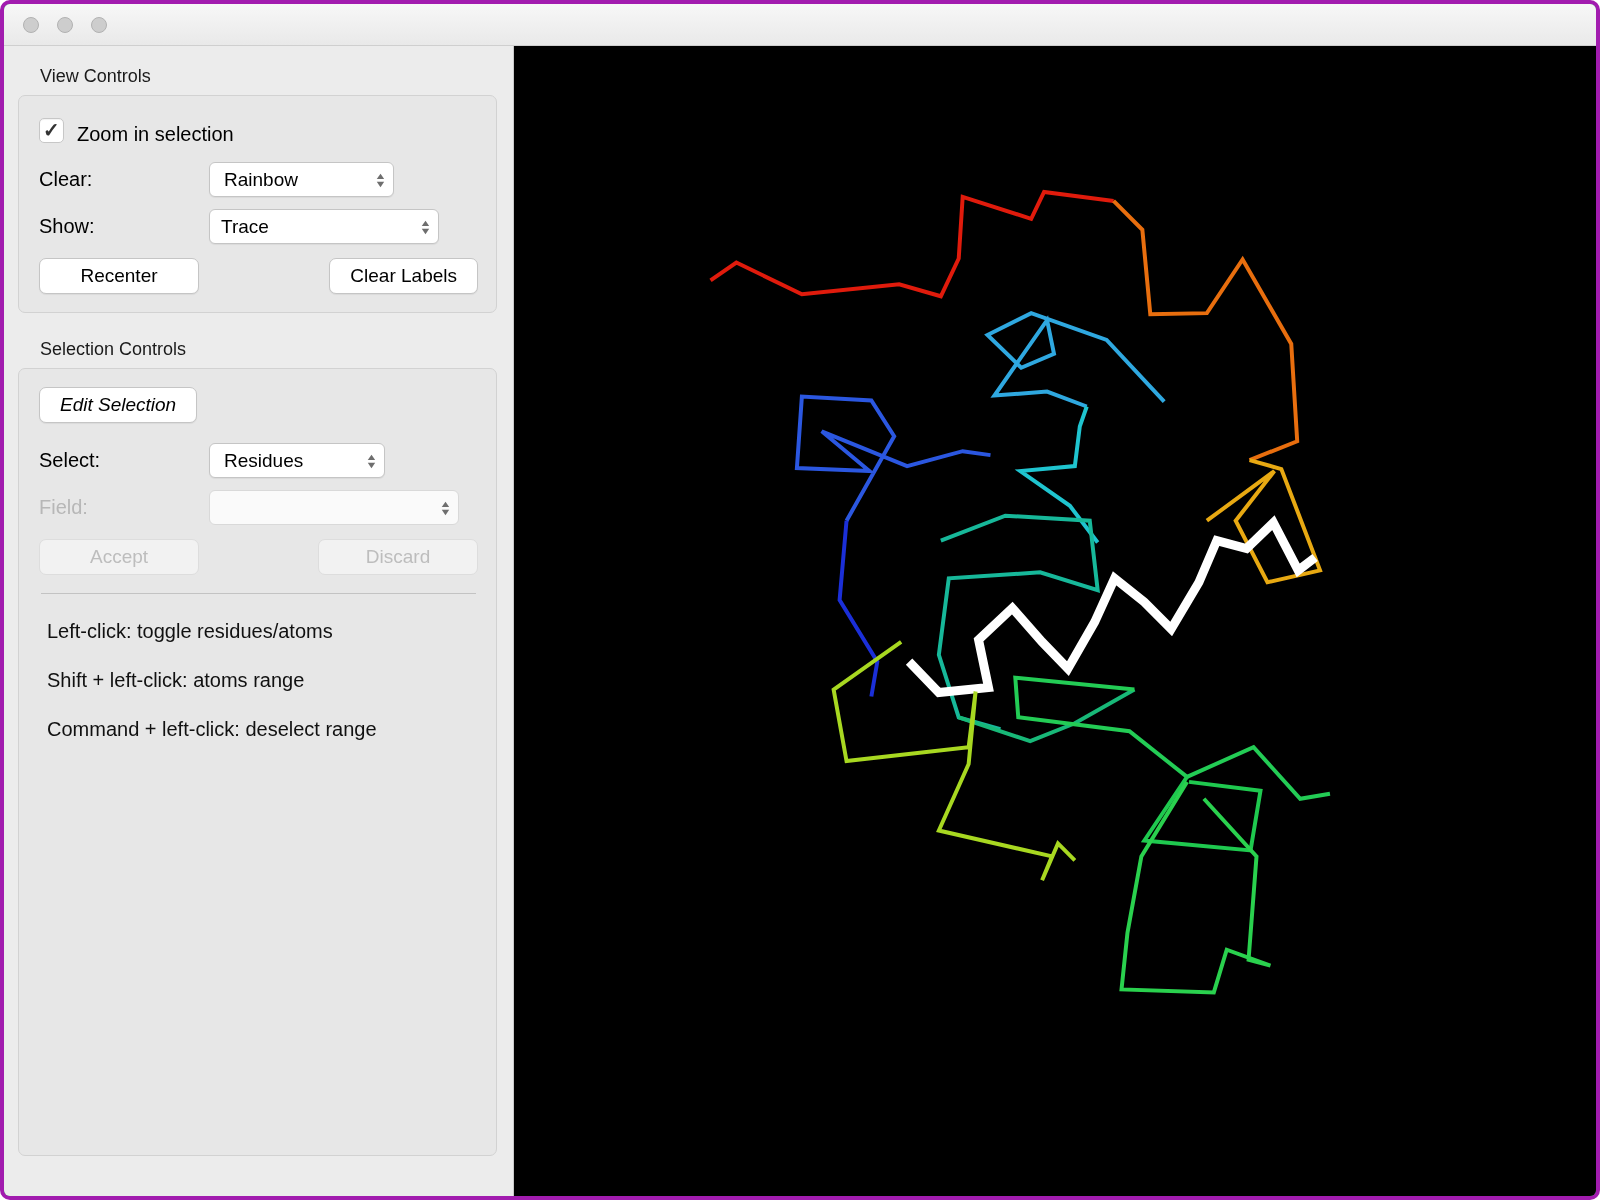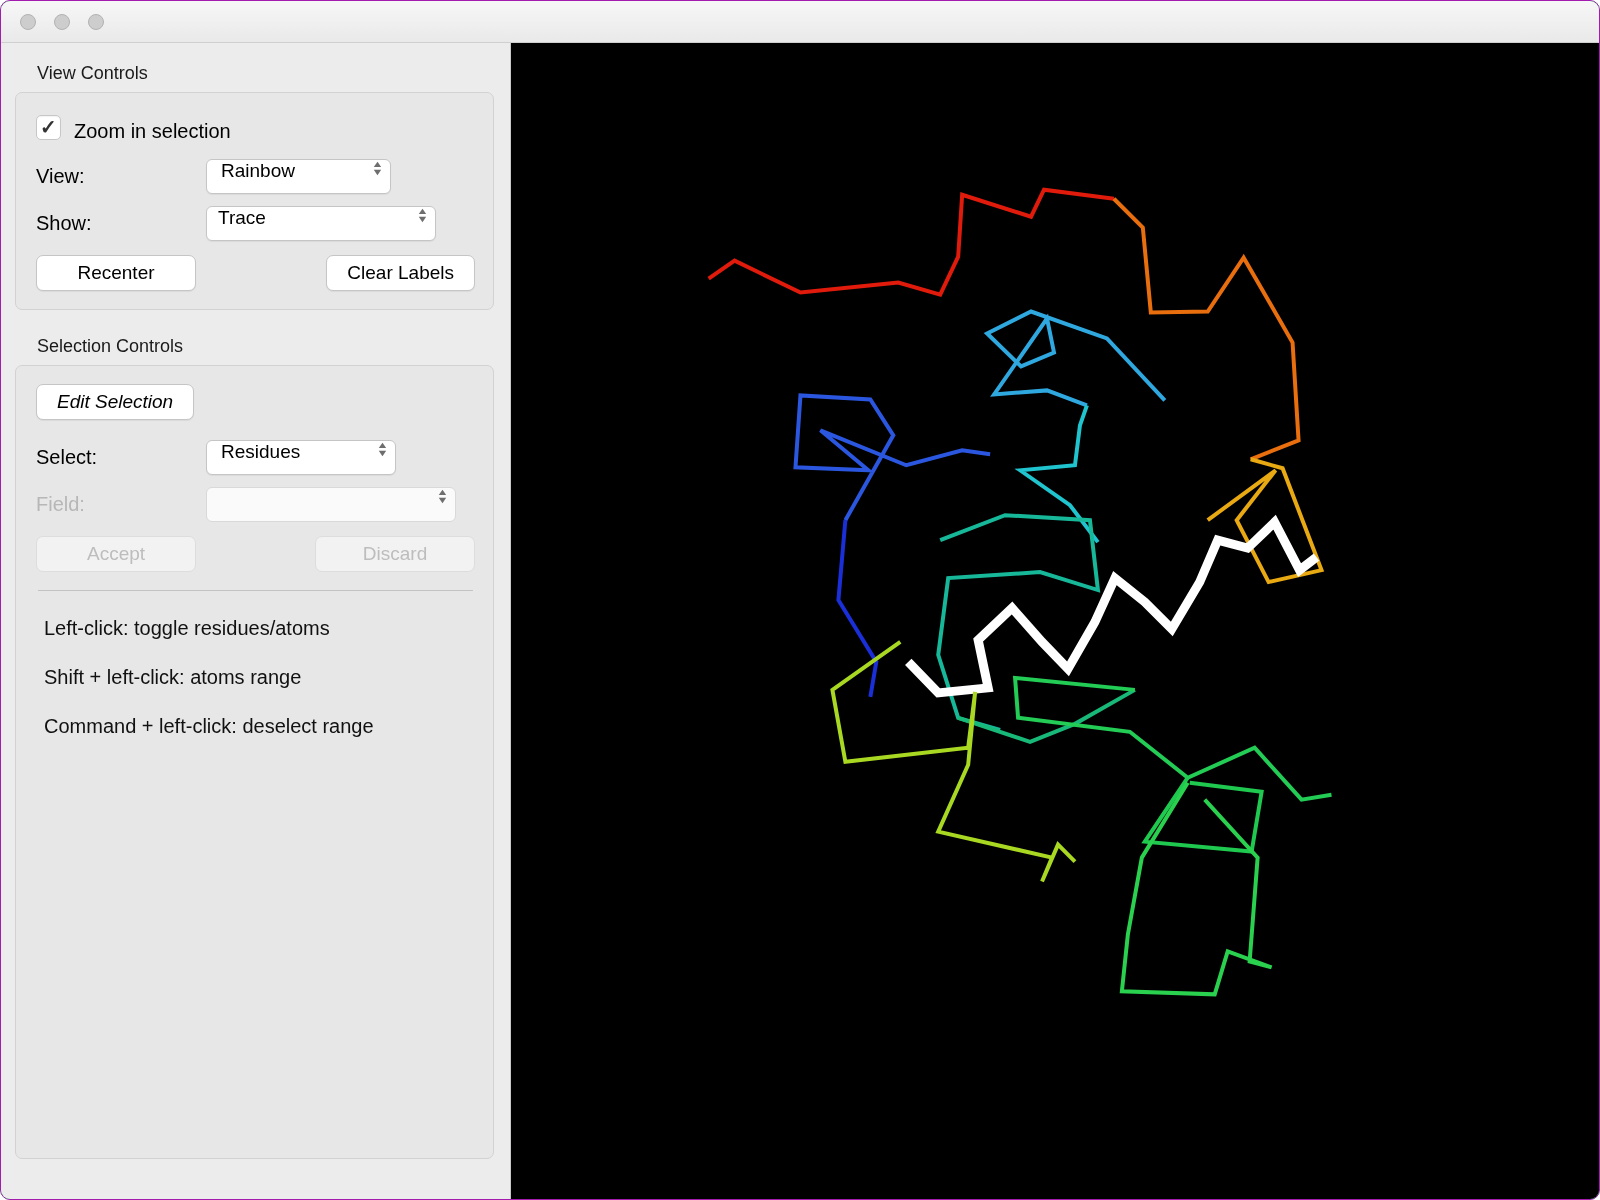--- a/index.html
+++ b/index.html
@@ -2,21 +2,21 @@
 <html><head>
 <meta charset="utf-8">
 <style>
   * { box-sizing: border-box; margin: 0; padding: 0; }
   html, body { width: 1600px; height: 1200px; }
   body { font-family: "Liberation Sans", sans-serif; background: #ffffff; }
 
   .window {
     position: relative; width: 1600px; height: 1200px;
     border-radius: 10px; overflow: hidden; background: #22c55e;
-    border: 1px solid #a21caf;
+    border: 4px solid #a21caf;
   }
 
   
   .titlebar {
     position: absolute; top: 0; left: 0; right: 0; height: 42px;
     background: linear-gradient(#f7f7f7, #e9e9e9);
     border-bottom: 1px solid #cfcfcf; z-index: 5;
   }
   .traffic-lights { position: absolute; top: 13px; left: 19px; display: flex; gap: 18px; }
   .tl { width: 16px; height: 16px; border-radius: 50%; background: #cdcdcd; border: 1px solid #b2b2b2; }
@@ -48,29 +48,29 @@
   }
   .check { font-size: 20px; font-weight: bold; color: #333; line-height: 1; }
   .checkbox-label { font-size: 20px; color: #000; margin-top: 9px; }
 
   .form-row { display: flex; align-items: center; margin: 12px 0; }
   .form-label { width: 170px; font-size: 20px; color: #000; }
   .form-row.disabled .form-label { color: #b7b7b7; }
 
   .dropdown {
     height: 35px; background: #ffffff; border: 1px solid #c5c5c5; border-radius: 6px;
-    display: flex; align-items: flex-start; justify-content: space-between;
+    display: flex; align-items: center; justify-content: space-between;
     padding: 0 8px 0 14px; box-shadow: 0 1px 1px rgba(0,0,0,0.06); cursor: default;
   }
   .form-row.disabled .dropdown { background: #fafafa; border-color: #d9d9d9; box-shadow: none; }
   .dropdown-value { font-size: 19px; color: #000; }
   .chevrons { display: flex; flex-direction: column; align-items: center; color: #6e6e6e; }
   .chevrons i { font-style: normal; font-size: 9px; line-height: 8px; transform: scaleX(1.4); }
 
-  .w185 { width: 185px; } .w230 { width: 230px; padding-left: 11px; } .w190 { width: 190px; } .w250 { width: 250px; }
+  .w185 { width: 185px; } .w230 { width: 230px; padding-left: 11px; } .w190 { width: 176px; } .w250 { width: 250px; }
 
   .button-row { display: flex; gap: 12px; margin: 14px 0 4px 0; justify-content: space-between; }
   .btn {
     height: 36px; min-width: 160px; padding: 0 20px;
     background: #ffffff; border: 1px solid #c5c5c5; border-radius: 7px;
     font-family: inherit; font-size: 19px; color: #000;
     box-shadow: 0 1px 1px rgba(0,0,0,0.06); cursor: default;
   }
   .btn.auto { min-width: 0; }
   .btn.disabled { background: #f2f2f2; color: #bdbdbd; border-color: #dddddd; box-shadow: none; }
@@ -100,21 +100,21 @@
 
       <div class="groupbox">
         <div class="checkbox-row">
           <span class="checkbox">
             <span class="check">✓</span>
           </span>
           <span class="checkbox-label">Zoom in selection</span>
         </div>
 
         <div class="form-row">
-          <span class="form-label">View:</span>
+          <span class="form-label">Clear:</span>
           <div class="dropdown w185">
             <span class="dropdown-value">Rainbow</span>
             <span class="chevrons">
                 <i>▲</i>
                 <i>▼</i>
               </span>
           </div>
         </div>
 
         <div class="form-row">

